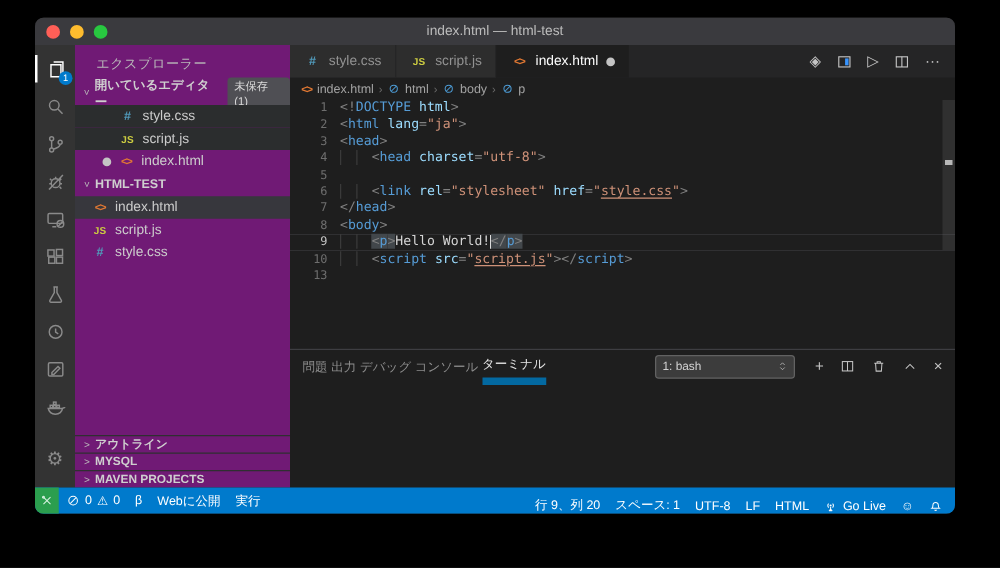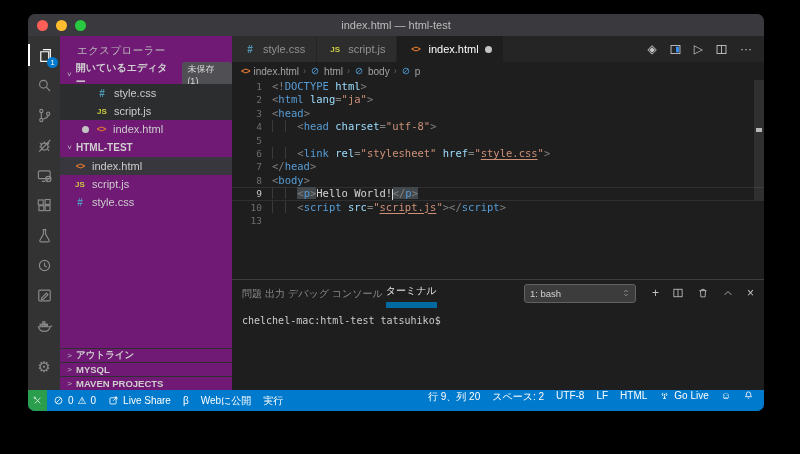--- a/index.html
+++ b/index.html
@@ -75,21 +75,21 @@
   .panel-controls{margin-left:auto;display:flex;align-items:center;gap:13px;color:#c5c5c5}
   .panel-controls svg{width:12px;height:12px;stroke:currentColor;fill:none;stroke-width:1.1}
   .term-select{display:flex;align-items:center;justify-content:space-between;width:100px;height:17px;background:#3c3c3c;
                border:1px solid #626262;border-radius:3px;font-size:9.5px;color:#d2d2d2;padding:0 5px;margin-right:3px}
   .xglyph{font-size:12px;line-height:1}
   .termbody{flex:1;font-family:"DejaVu Sans Mono",monospace;font-size:10px;color:#cbcbcb;padding:9px 0 0 10px}
   
   .statusbar{height:21px;background:#007acc;display:flex;align-items:stretch;color:#fff;font-size:10px;flex:0 0 auto}
   .st{display:flex;align-items:center;gap:4px;padding:0 6px;white-space:nowrap}
   .st-green{width:19px;background:#2b9e4e;display:flex;align-items:center;justify-content:center;padding:0}
-  .st-right{margin-left:auto;display:flex;align-items:flex-start;padding-right:4px}
+  .st-right{margin-left:auto;display:flex;align-items:flex-end;padding-right:4px}
   .statusbar svg{width:11px;height:11px;stroke:#fff;fill:none;stroke-width:1.2}
   .st-green svg{stroke:#d9f2e2}
 </style>
 </head>
 <body>
 
 <div class="window">
 
   <div class="titlebar">
     <div class="lights">
@@ -355,23 +355,20 @@
               </svg>
             <svg viewBox="0 0 16 16">
                 <path d="M3.2 4.8h9.6M6.3 4.8V3.2h3.4v1.6M4.6 4.8l.6 8.4h5.6l.6-8.4"></path>
               </svg>
             <svg viewBox="0 0 16 16">
                 <path d="M3.5 10.5L8 6l4.5 4.5"></path>
               </svg>
             <span class="xglyph">×</span>
           </div>
         </div>
-        <div class="termbody">
-          <span>chelchel-mac:html-test tatsuhiko$</span>
-        </div>
       </div>
     </div>
   </div>
 
   <div class="statusbar">
     <div class="st st-green">
       <svg viewBox="0 0 16 16">
           <path d="M4 12.2L12.2 4M4 4l8.2 8.2"></path>
           <circle cx="4" cy="4" r="1.1"></circle>
         </svg>
@@ -379,42 +376,35 @@
     <div class="st">
       <svg viewBox="0 0 16 16">
           <circle cx="8" cy="8" r="5"></circle>
           <path d="M4.6 11.4l6.8-6.8"></path>
         </svg>
       <span>0</span>
       <span>⚠</span>
       <span>0</span>
     </div>
     <div class="st">
-      <svg viewBox="0 0 16 16">
-          <rect x="2.8" y="4" width="9" height="9" rx="1"></rect>
-          <path d="M7.5 8.5L13 3M9.5 3H13v3.5"></path>
-        </svg>
-      <span>Live Share</span>
-    </div>
-    <div class="st">
       <span>β</span>
     </div>
     <div class="st">
       <span>Webに公開</span>
     </div>
     <div class="st">
       <span>実行</span>
     </div>
 
     <div class="st-right">
       <div class="st">
           <span>行 9、列 20</span>
         </div>
       <div class="st">
-          <span>スペース: 2</span>
+          <span>スペース: 1</span>
         </div>
       <div class="st">
           <span>UTF-8</span>
         </div>
       <div class="st">
           <span>LF</span>
         </div>
       <div class="st">
           <span>HTML</span>
         </div>

